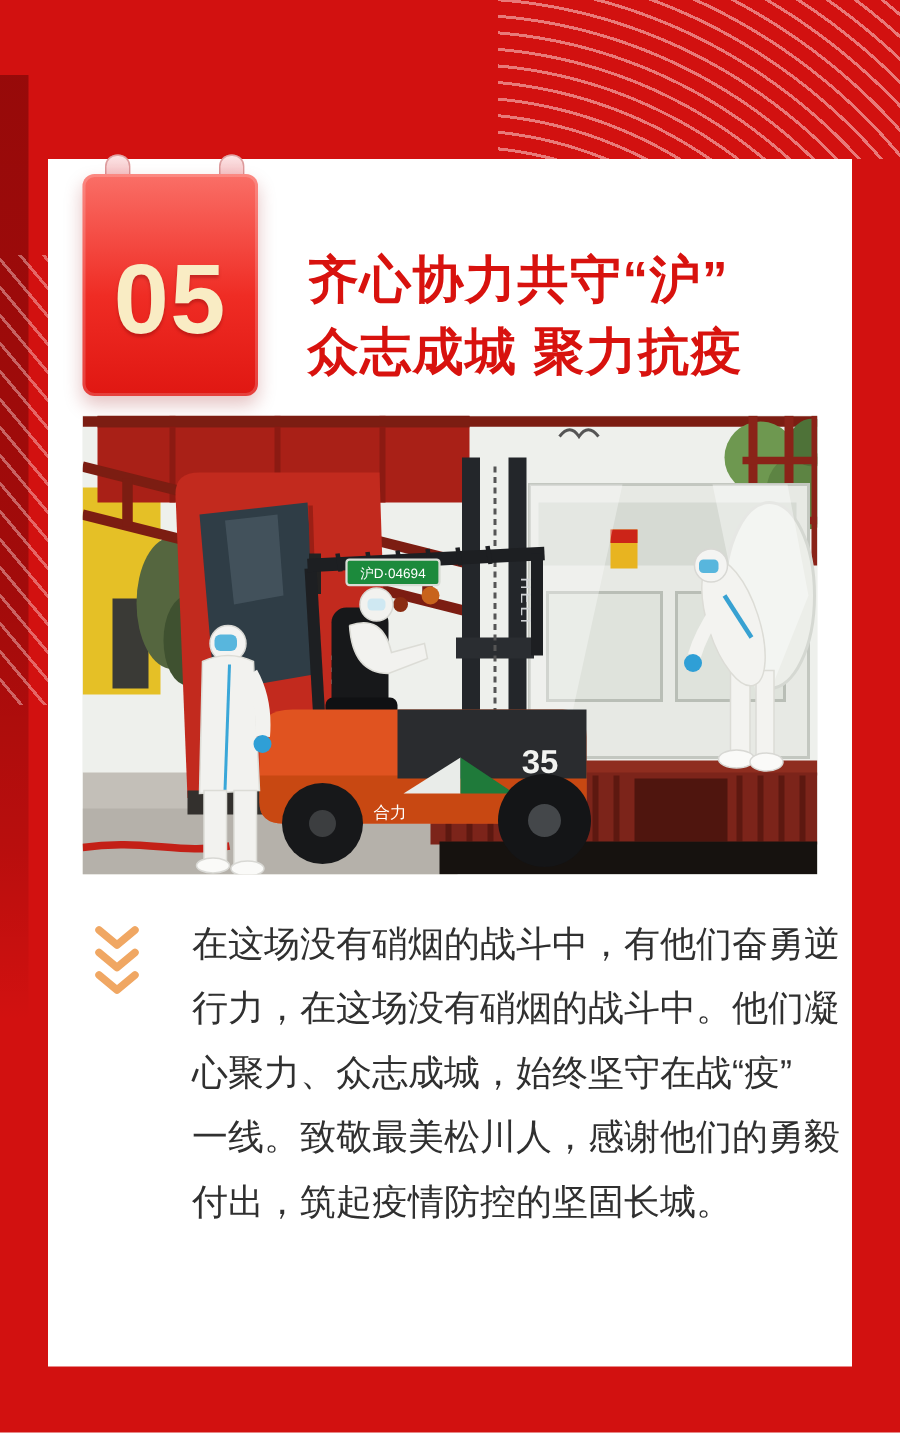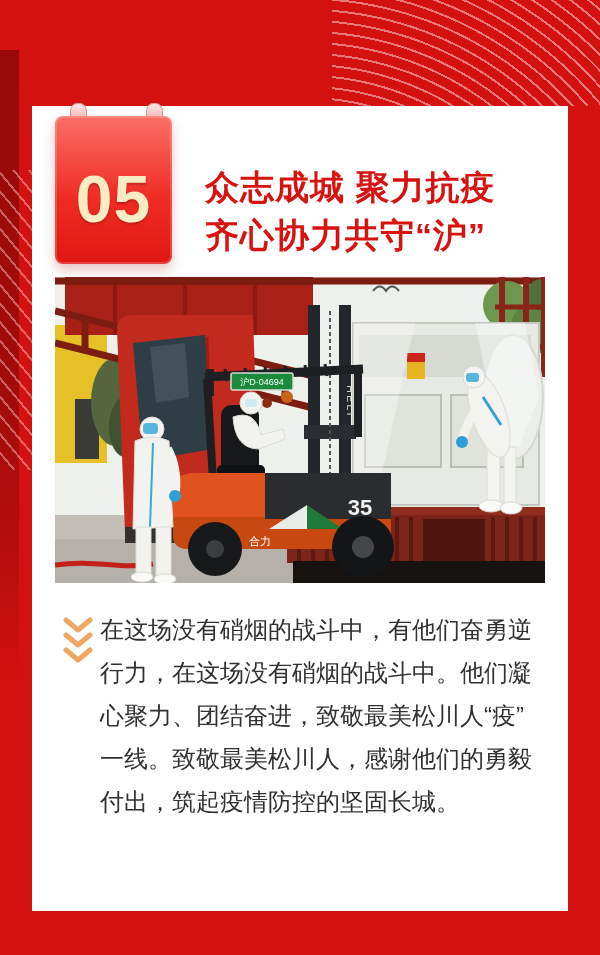--- a/index.html
+++ b/index.html
@@ -62,40 +62,40 @@
     position:absolute;left:55px;top:277px;width:490px;height:306px;
     overflow:hidden;background:#eef0ec;
   }
   .photo svg{display:block;}
   
   .chevrons{position:absolute;left:63px;top:617px;}
   .para{
     position:absolute;left:100px;top:608px;width:452px;
     color:#303030;font-size:24px;line-height:43px;
   }
-  .para .line{white-space:nowrap;}
+  .para .line{white-space:nowrap;margin-left:28px;}
 </style>
 </head>
 <body>
 
 <div class="arc-stripes"></div>
 <div class="left-dark-band"></div>
 <div class="left-stripes"></div>
 
 <div class="card"></div>
 
 <div class="badge-tab t1"></div>
 <div class="badge-tab t2"></div>
 <div class="badge-body">
   <div class="badge-number">05</div>
 </div>
 
 <div class="title">
+  <div>齐心协力共守“沪”</div>
   <div>众志成城 聚力抗疫</div>
-  <div>齐心协力共守“沪”</div>
 </div>
 
 <div class="photo">
   <svg width="490" height="306" viewBox="0 0 490 306" xmlns="http://www.w3.org/2000/svg">
 
     <rect x="0" y="0" width="490" height="306" fill="#eef0ec"></rect>
 
     <g>
       <rect x="0" y="238" width="250" height="68" fill="#c3bfb8"></rect>
       <rect x="0" y="262" width="250" height="44" fill="#b5b1aa"></rect>
@@ -272,16 +272,16 @@
       <polyline points="3,3 15,13 27,3"></polyline>
       <polyline points="3,18 15,28 27,18"></polyline>
       <polyline points="3,33 15,43 27,33"></polyline>
     </g>
   </svg>
 </div>
 
 <div class="para">
   <div class="line">在这场没有硝烟的战斗中，有他们奋勇逆</div>
   <div class="line">行力，在这场没有硝烟的战斗中。他们凝</div>
-  <div class="line">心聚力、团结奋进，致敬最美松川人“疫”</div>
+  <div class="line">心聚力、众志成城，始终坚守在战“疫”</div>
   <div class="line">一线。致敬最美松川人，感谢他们的勇毅</div>
   <div class="line">付出，筑起疫情防控的坚固长城。</div>
 </div>
 
 </body></html>

